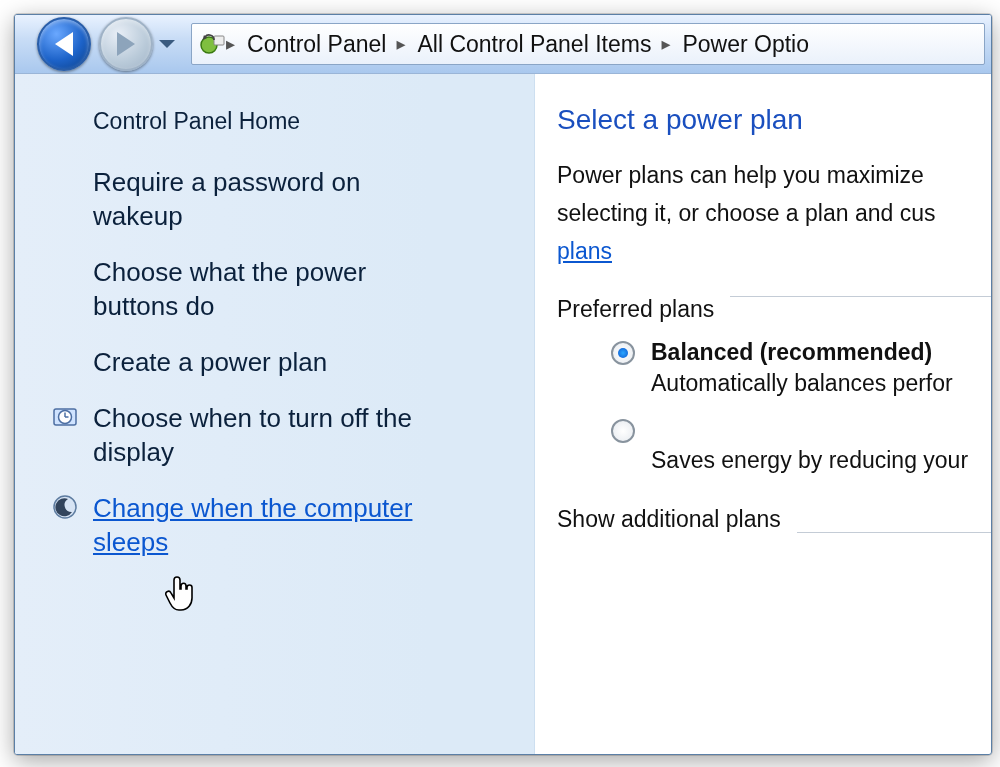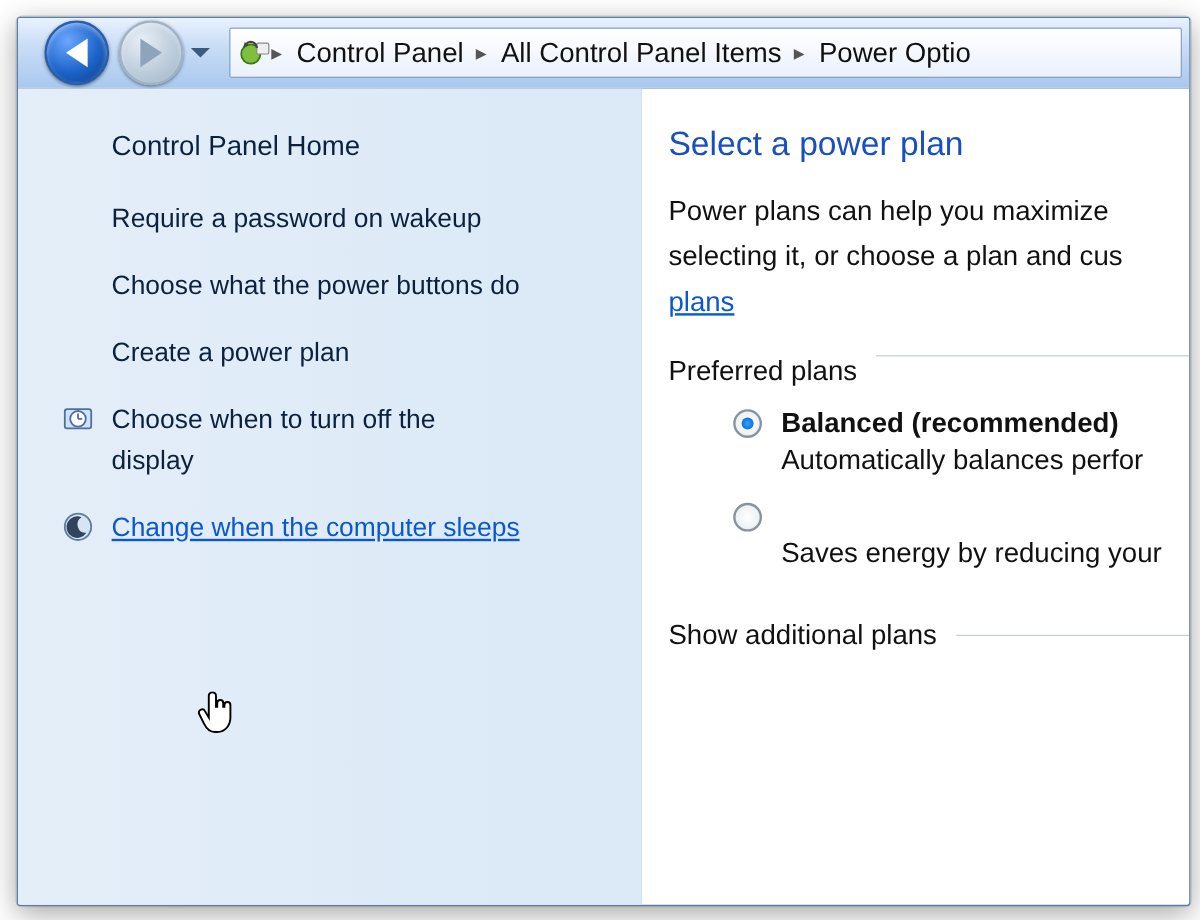--- a/index.html
+++ b/index.html
@@ -20,21 +20,21 @@
   .addr .seg{padding:0 10px 0 12px;white-space:nowrap}
   .addr .chev{color:#555;font-size:18px}
   .cp-icon{width:26px;height:26px;margin-left:8px;display:flex;align-items:center;justify-content:center}
   .cp-icon svg{display:block}
 
   .body{position:absolute;top:59px;left:0;right:0;bottom:0;display:flex}
 
   
   .side{width:520px;background:linear-gradient(90deg,#e4eef9 0%, #dceaf7 80%);border-right:1px solid #cddff0;padding:34px 30px 0 78px;box-sizing:border-box;color:#0b213c;position:relative}
   .side h2{font-size:23px;font-weight:400;margin:0 0 30px 0;color:#0b213c}
-  .side .item{display:block;font-size:22px;line-height:34px;color:#0b213c;margin-bottom:22px;cursor:pointer;position:relative;width:340px}
+  .side .item{display:block;font-size:26px;line-height:34px;color:#0b213c;margin-bottom:22px;cursor:pointer;position:relative;width:340px}
   .side .link{color:#0b57d0;text-decoration:underline}
   .side-icon{position:absolute;left:-42px;top:2px;width:28px;height:28px}
   .clock-icon svg,.moon-icon svg{display:block}
 
   .cursor{position:absolute;left:148px;top:502px;width:28px;height:34px}
   .cursor svg{display:block}
 
   
   .main{flex:1;padding:30px 0 0 22px;font-size:23px;color:#111}
   .main h1{font-size:28px;font-weight:400;color:#1a4fbf;margin:0 0 22px 0}
@@ -43,21 +43,21 @@
   .group{margin-top:28px}
   .group-header{display:flex;}
   .group-header span{padding-right:16px}
   .group-header hr, hr.rule{flex:1;border:0;border-top:1px solid #c4ccd6;margin:0}
   .plan{margin:16px 0 4px 54px;display:flex;align-items:center}
   .radio{width:20px;height:20px;border:2px solid #88939e;border-radius:50%;margin-right:16px;display:flex;align-items:center;justify-content:center;background:radial-gradient(#fff,#e6eaef)}
   .radio .dot{width:10px;height:10px;border-radius:50%;background:radial-gradient(#2aa6ff,#0b57d0)}
   .plan-label{font-size:23px}
   .plan-label.bold{font-weight:700}
   .plan-desc{margin-left:94px;font-size:23px;margin-bottom:22px}
-  .show-more{display:flex;align-items:center;margin-top:42px}
+  .show-more{display:flex;align-items:flex-end;margin-top:32px}
   .show-more span{padding-right:16px}
 </style>
 </head>
 <body>
 
 <div class="shadow-wrap">
   <div class="window">
 
     <div class="navbar">
       <div class="nav-btn">

